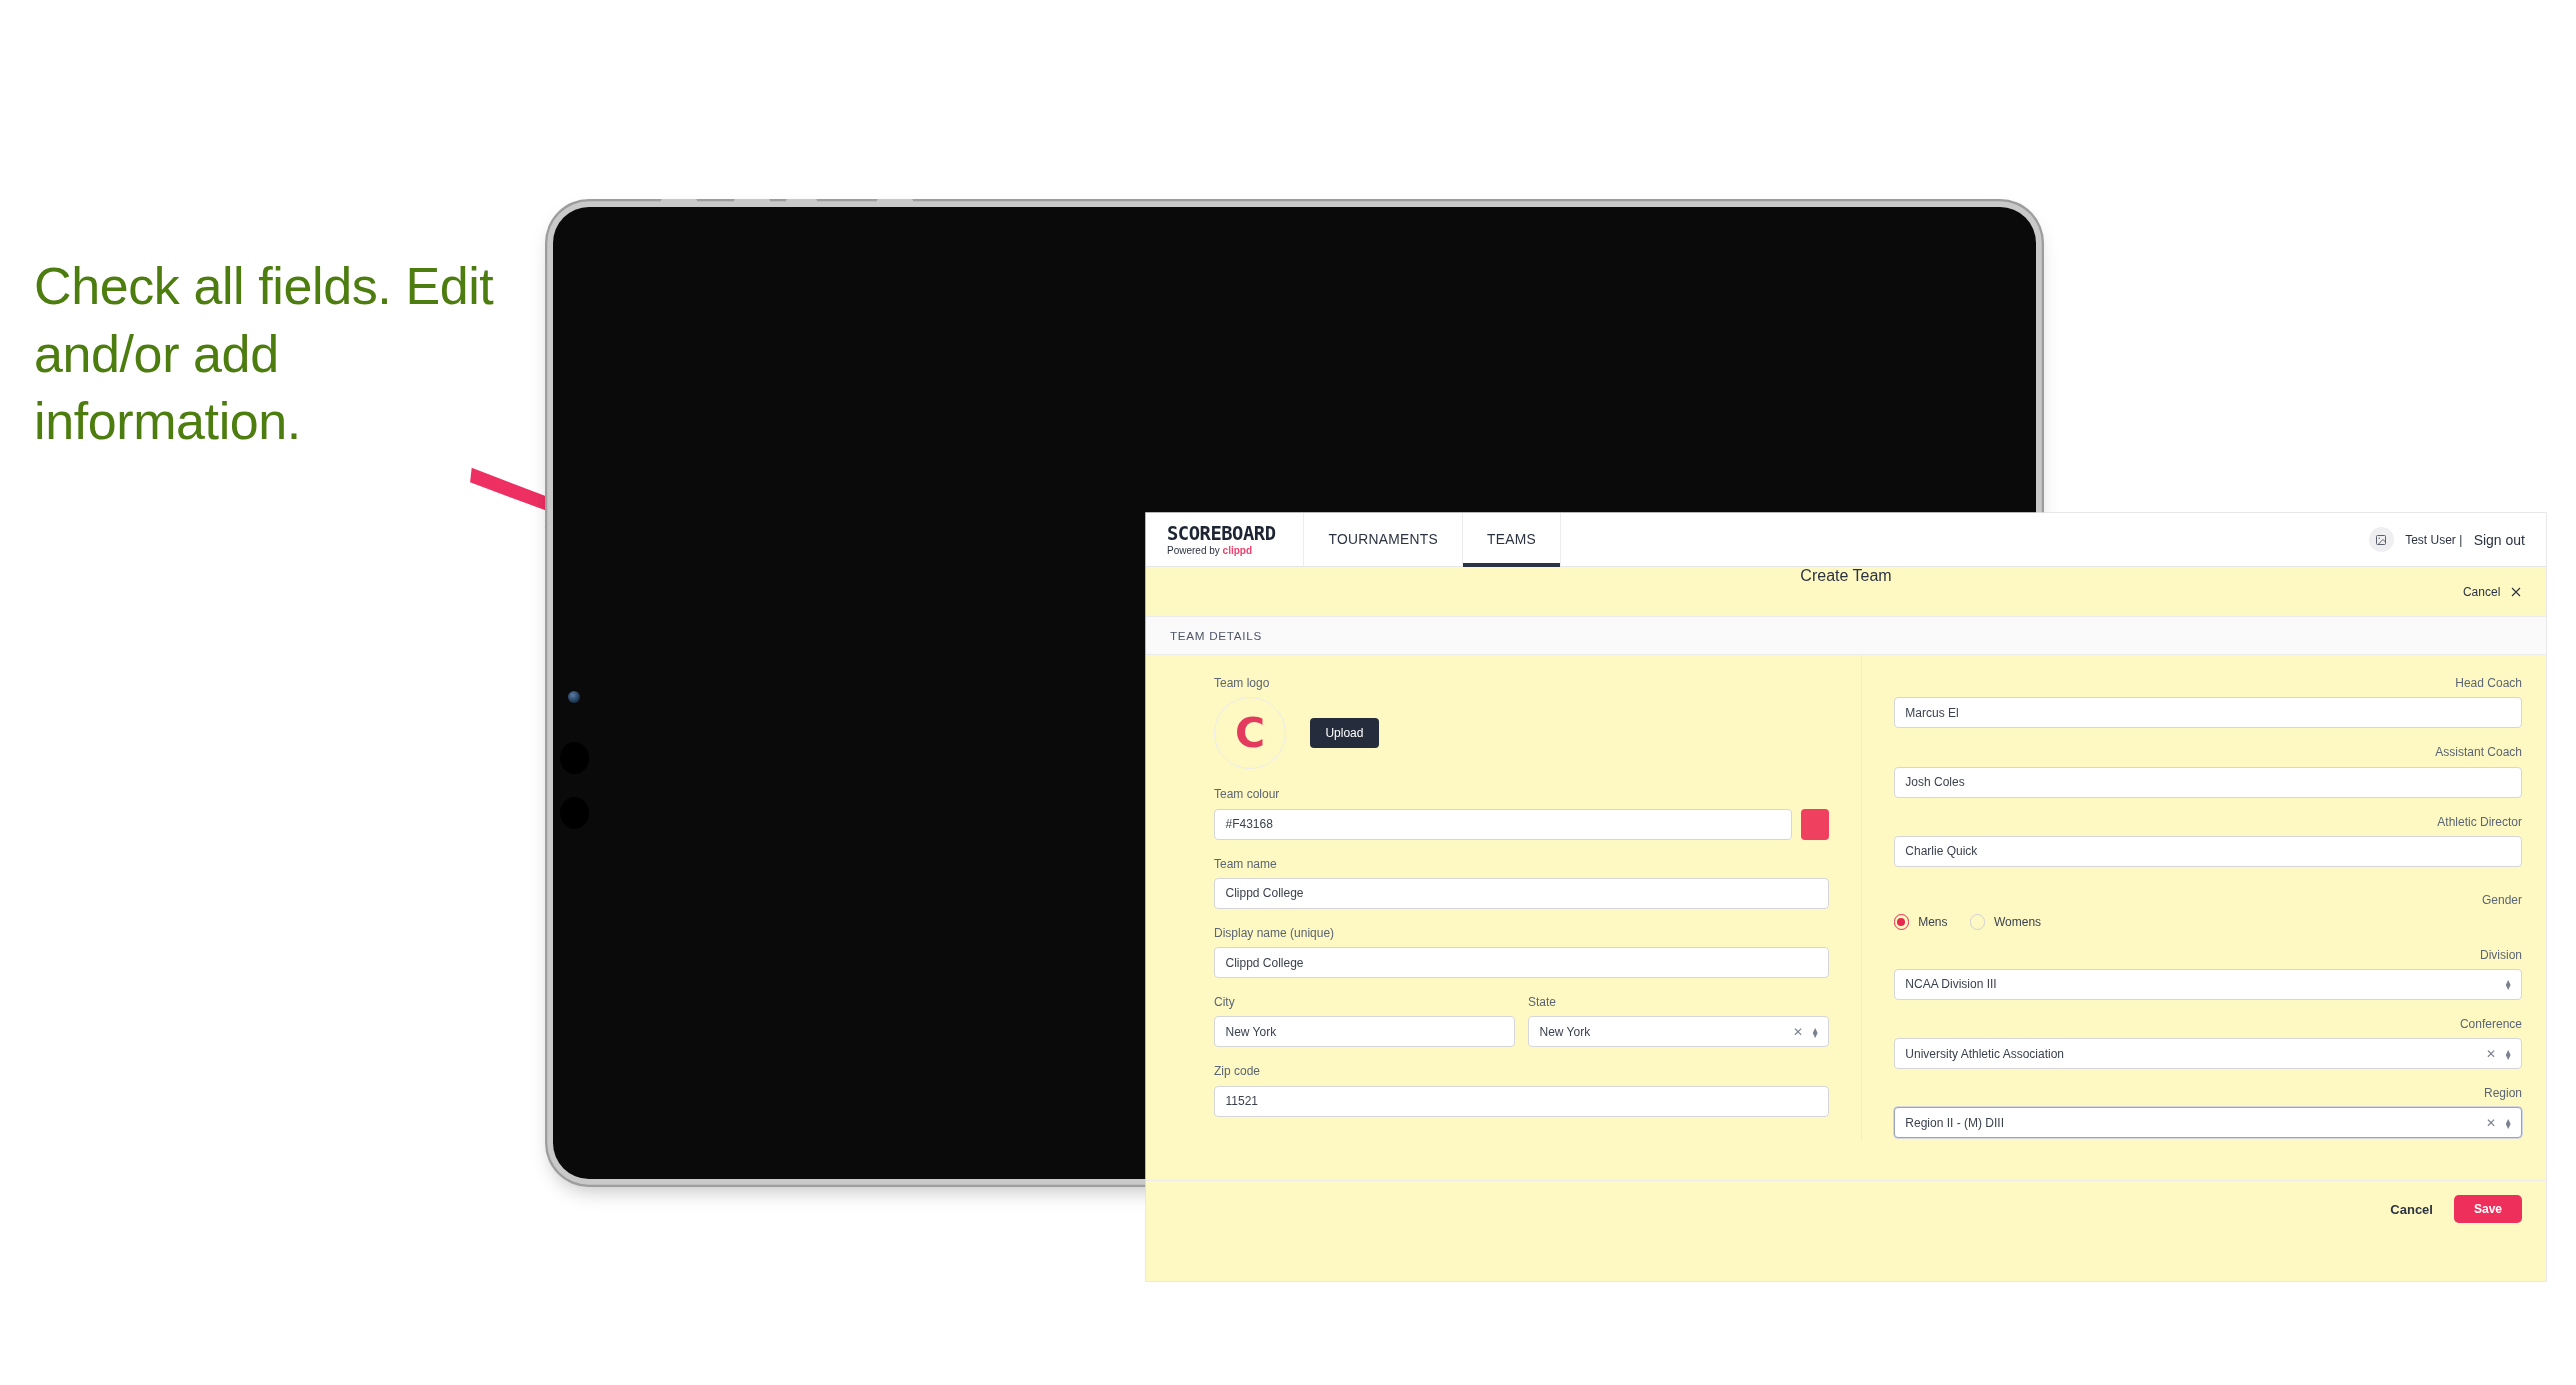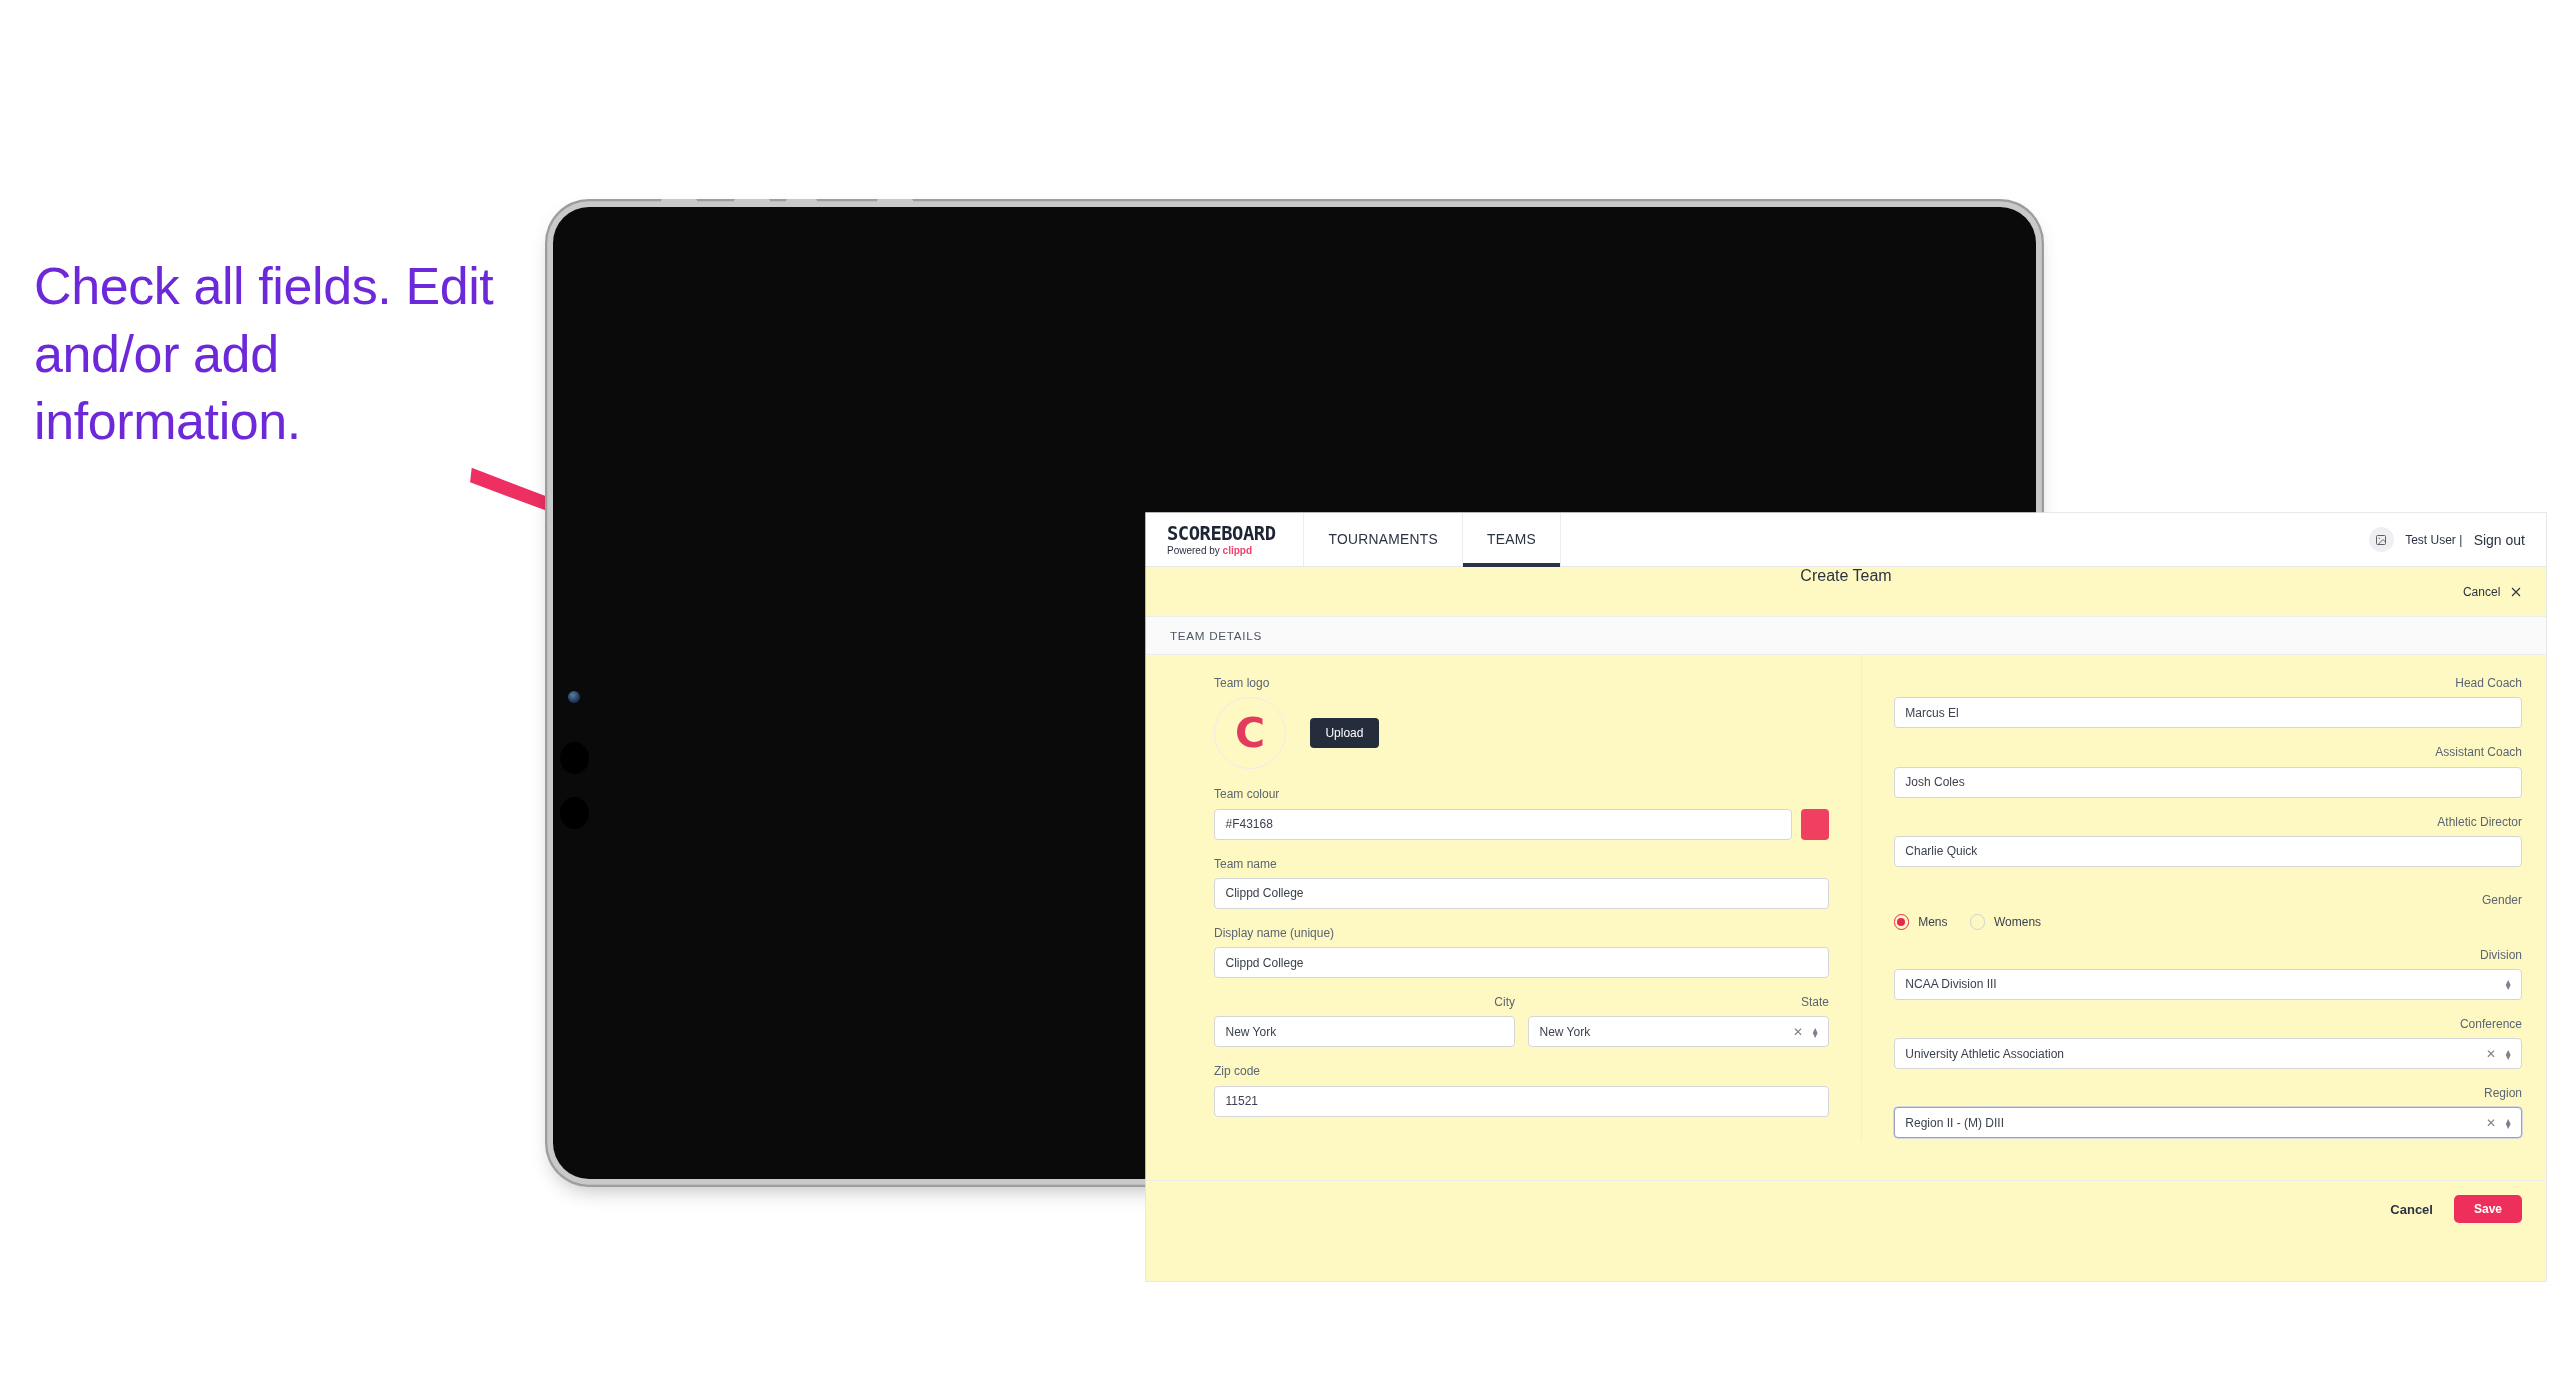--- a/index.html
+++ b/index.html
@@ -1,20 +1,20 @@
 <!DOCTYPE html>
 <html style="font-size:13px"><head>
 <meta charset="utf-8">
 <style>
   html,body{margin:0;padding:0;background:#fff;}
   body{width:2576px;height:1386px;position:relative;overflow:hidden;
        font-family:"Liberation Sans",sans-serif;}
 
   
-  .annot{position:absolute;color:#6d28d9;line-height:1.30;letter-spacing:-0.4px;}
+  .annot{position:absolute;color:#4d7c0f;line-height:1.30;letter-spacing:-0.4px;}
   #annot-left{left:34px;top:253px;width:486px;font-size:52px;}
   #annot-right{left:2100px;top:778px;width:421px;font-size:45px;}
   .annot b{font-weight:700;}
 
   .arrow{position:absolute;overflow:visible;}
   #arrow-left{left:470px;top:450px;width:162px;height:89px;}
   #arrow-right{left:1969px;top:908px;width:186px;height:138px;}
 
   
   #tablet{position:absolute;left:553px;top:207px;width:1483px;height:972px;
@@ -70,21 +70,21 @@
   #colL{width:671px;padding:21px 32px 0 24px;box-sizing:border-box;margin-left:44px;}
   #divider{width:0.8px;background:#ececee;margin-top:0;height:486px;}
   #colR{flex:1;padding:21px 24px 0 32px;box-sizing:border-box;text-align:right;}
 
   .flabel{font-size:12px;color:#5b6573;margin-bottom:7.3px;}
   .fin{height:31px;border:0.8px solid #d4d6da;border-radius:4px;display:flex;align-items:center;
        padding:0 10.5px;font-size:12px;color:#3b424e;background:#fff;box-sizing:border-box;}
   .fin.focus{border-color:#9aa2c4;box-shadow:0 0 0 0.8px #c8cee6;}
   .fgroup{margin-bottom:17px;}
   .row2{display:flex;gap:13px;}
-  .row2>div{flex:1;text-align:right;}
+  .row2>div{flex:1;}
 
   #logoRow{display:flex;align-items:center;gap:24px;margin-bottom:18px;}
   #logo-circle{width:70px;height:70px;border-radius:50%;border:0.8px solid #ececed;
                display:flex;align-items:center;justify-content:center;}
   #logo-letter{font-size:41px;font-weight:700;color:#e43a5d;line-height:1;
                font-family:"DejaVu Sans",sans-serif;}
   #upload-btn{background:#252d3c;color:#fff;font-size:12px;border-radius:4px;
               padding:8px 15.4px;cursor:pointer;}
 
   #colourRow{display:flex;align-items:stretch;gap:9px;}

